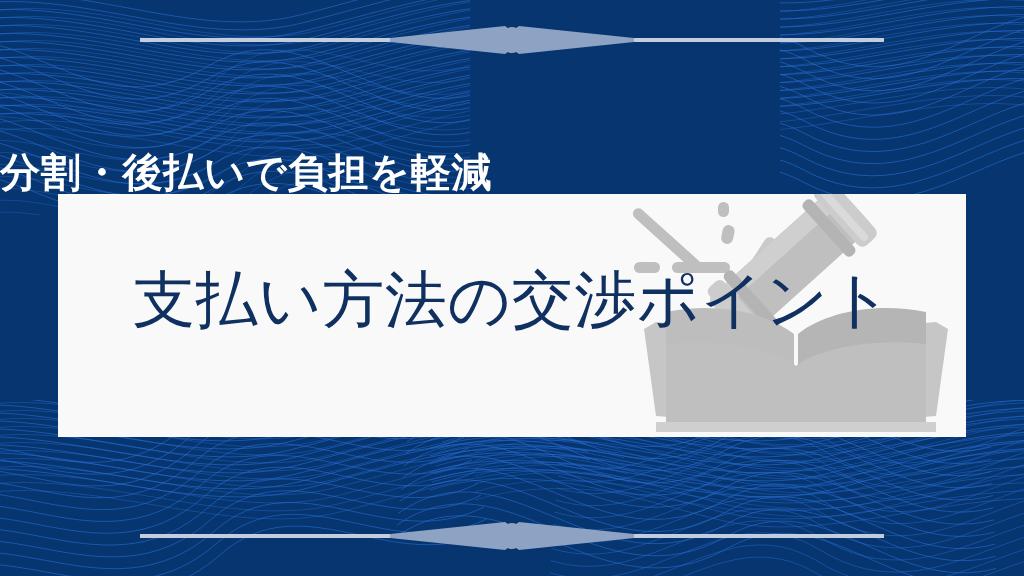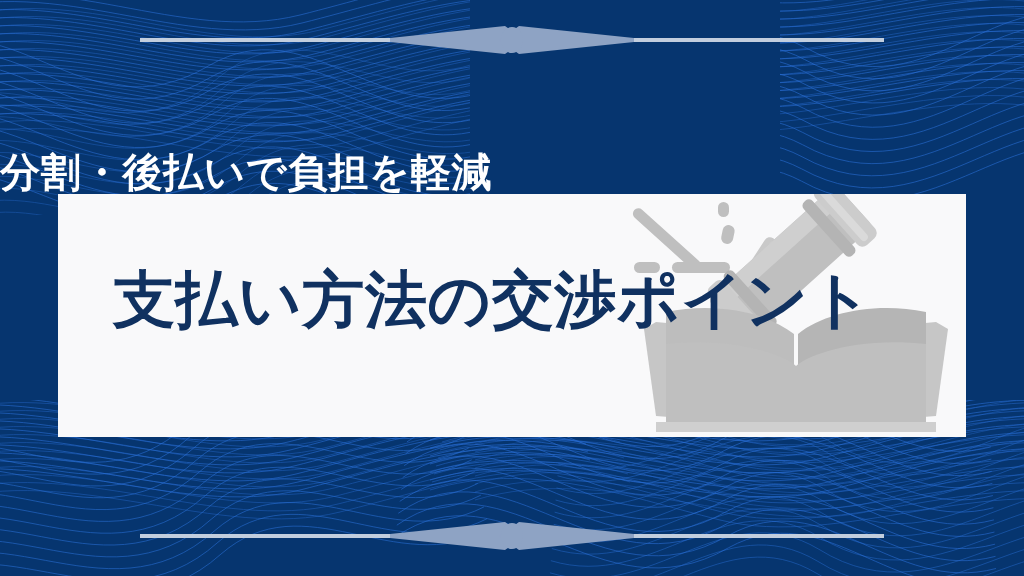--- a/index.html
+++ b/index.html
@@ -72,24 +72,25 @@
     white-space: nowrap;
     margin-top: 44px;
   }
   .main-title {
     position: absolute;
     left: 55px;
     top: 72px;
     width: 800px;
     color: #103160;
     font-size: 62px;
-    font-weight: 700;
+    font-weight: 400;
     letter-spacing: 0.01em;
     line-height: 1.1;
     white-space: nowrap;
+    text-align: center;
   }
 </style>
 </head>
 <body>
 
 <div class="canvas">
 
   <div class="waves">
     <svg viewBox="0 0 1024 576" preserveAspectRatio="none" xmlns="http://www.w3.org/2000/svg">
       <defs>

